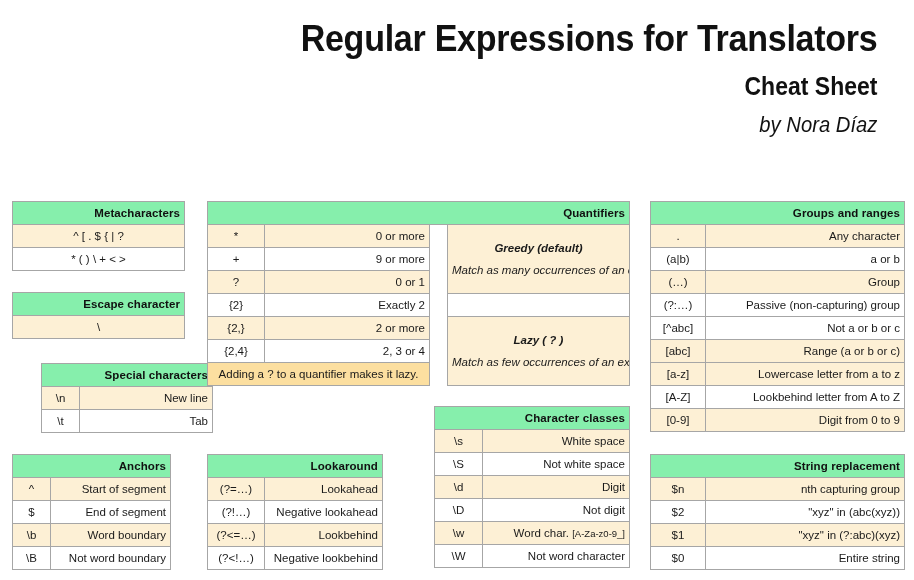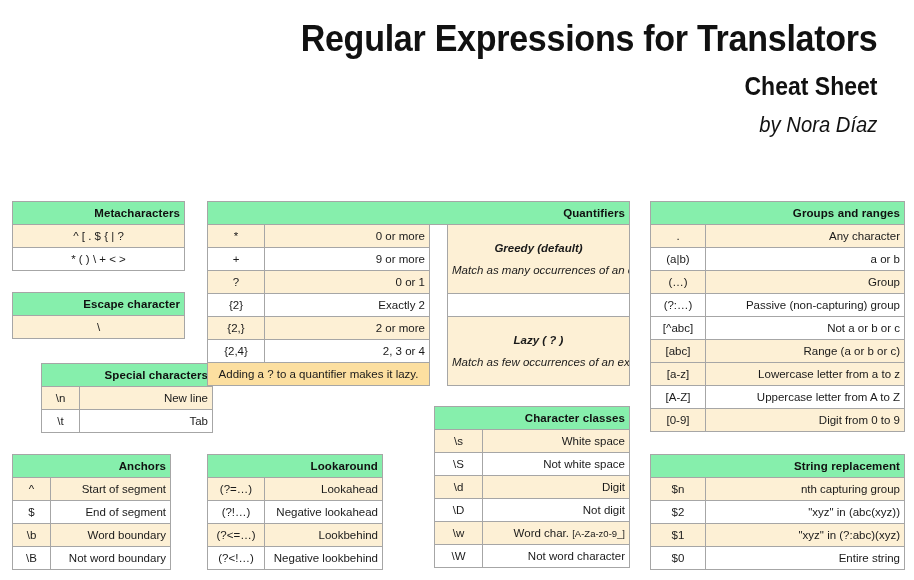--- a/index.html
+++ b/index.html
@@ -364,21 +364,21 @@
   <tr>
     <td class="k alt">[abc]</td>
     <td class="v alt">Range (a or b or c)</td>
   </tr>
   <tr>
     <td class="k alt">[a-z]</td>
     <td class="v alt">Lowercase letter from a to z</td>
   </tr>
   <tr>
     <td class="k plain">[A-Z]</td>
-    <td class="v plain">Uppercase letter from A to Z</td>
+    <td class="v plain">Lookbehind letter from A to Z</td>
   </tr>
   <tr>
     <td class="k alt">[0-9]</td>
     <td class="v alt">Digit from 0 to 9</td>
   </tr>
 </tbody>
   </table>
 
 <table class="tbl" id="tbl-stringreplacement">
   <colgroup>

